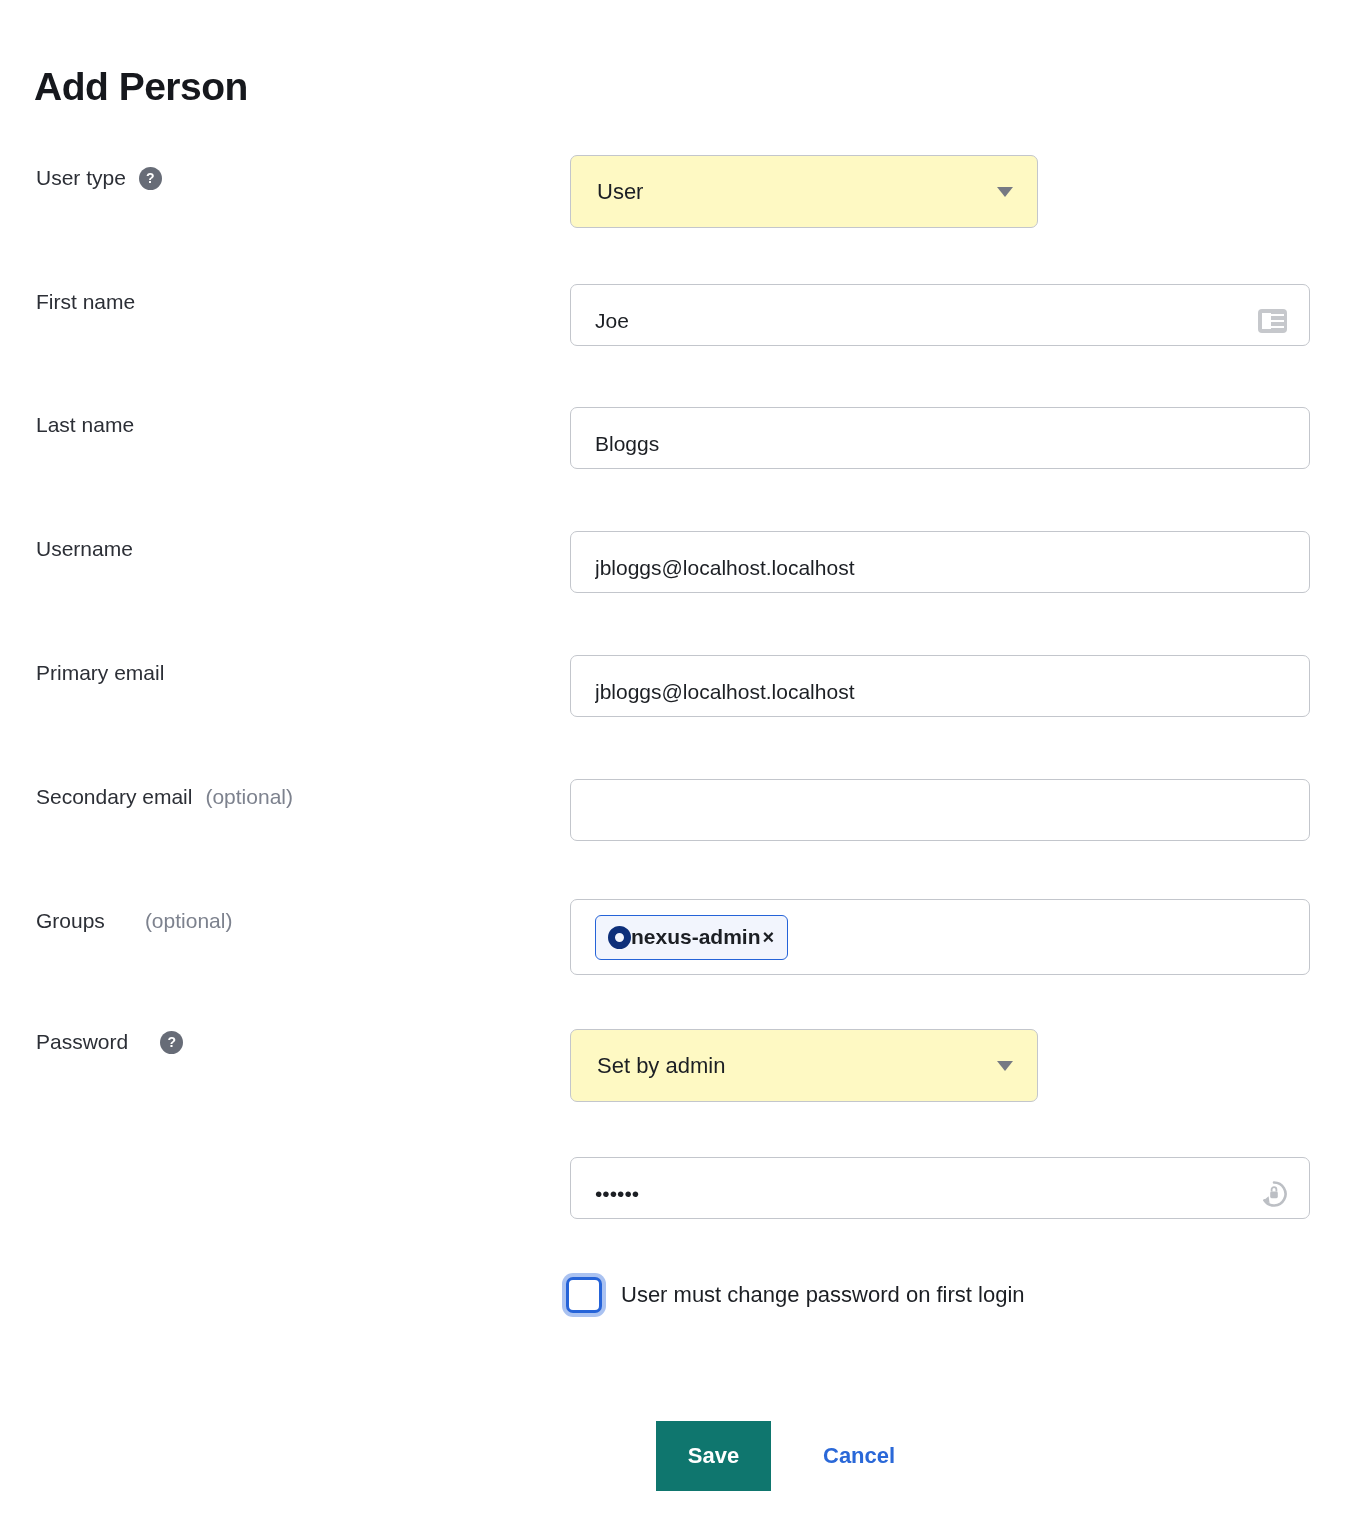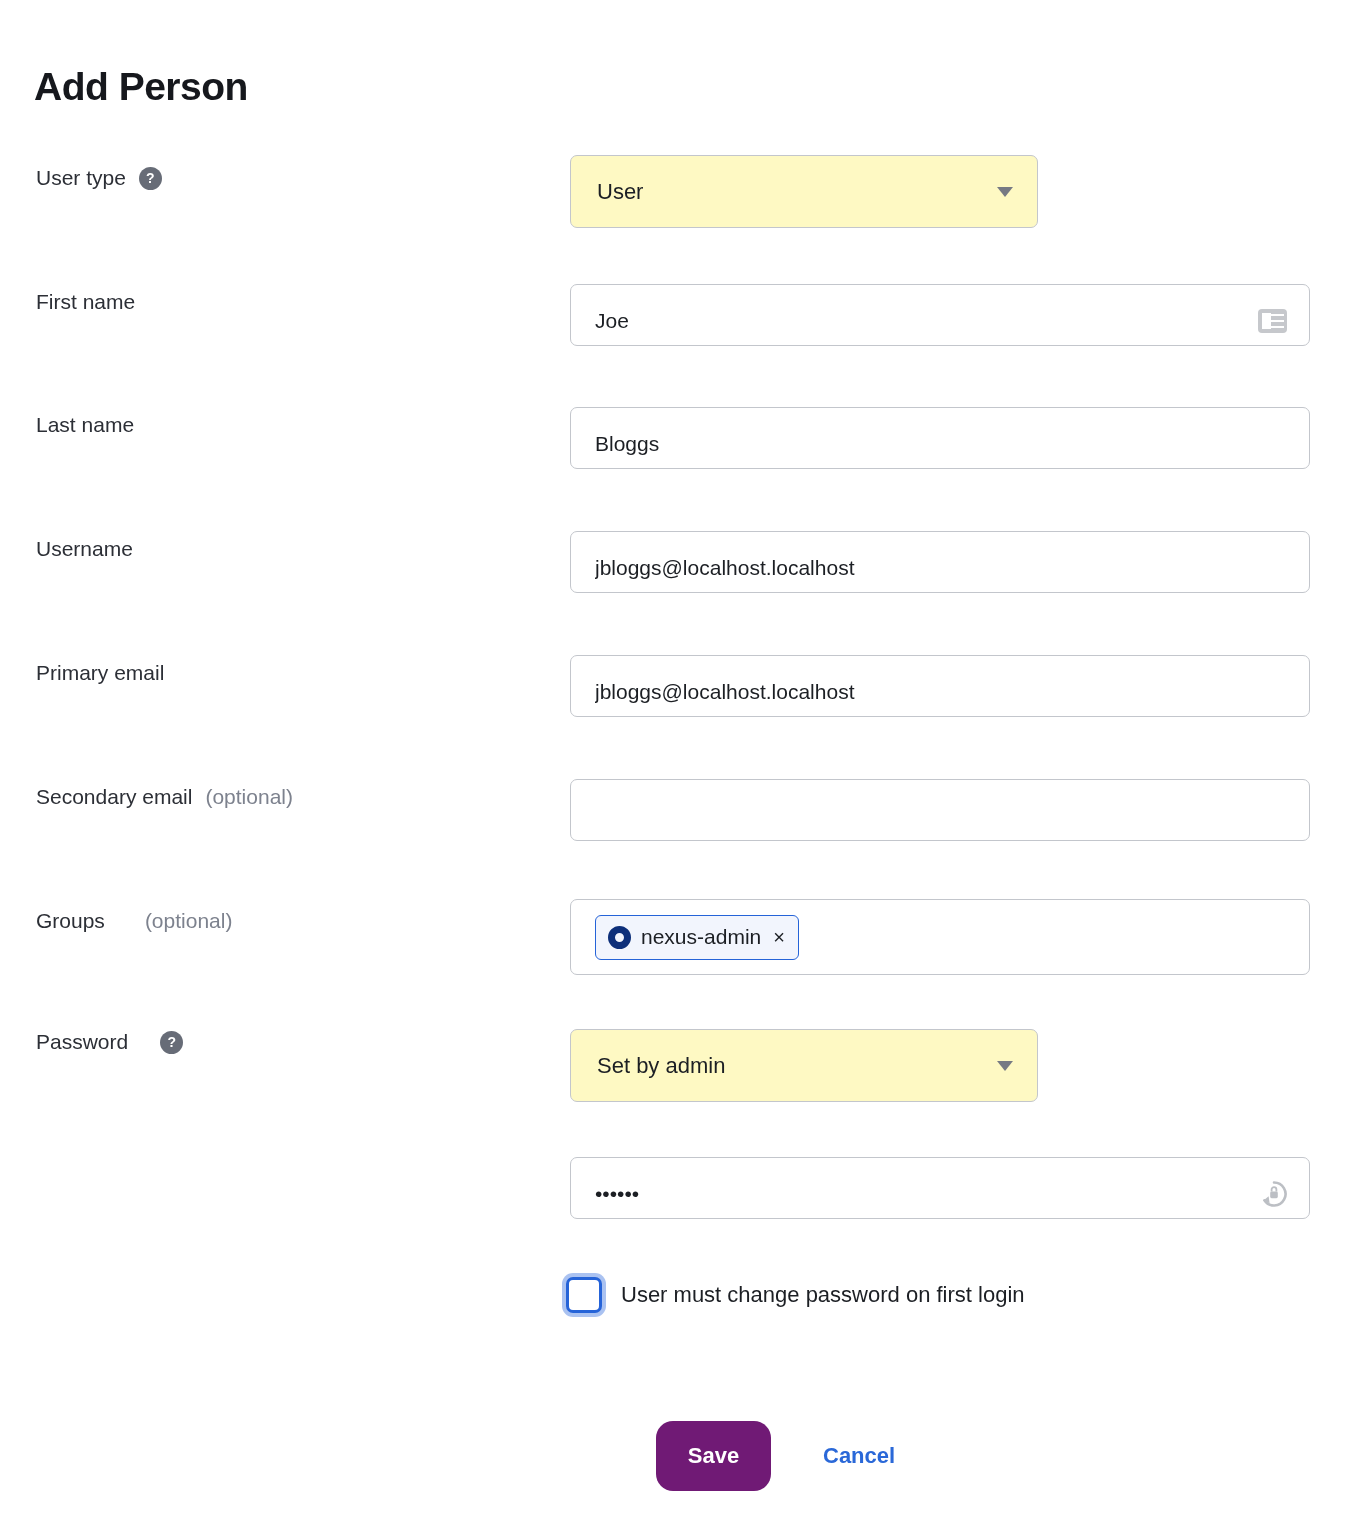--- a/index.html
+++ b/index.html
@@ -182,29 +182,29 @@
     border: 1px solid #c3c6cc;
     border-radius: 7px;
     background: #ffffff;
     display: flex;
     align-items: center;
     padding: 0 14px 0 24px;
   }
   .chip {
     display: inline-flex;
     align-items: center;
-    gap: 10px;
     height: 45px;
     padding: 0 13px 0 12px;
     border: 1.6px solid #2563d8;
     border-radius: 6px;
     background: #f2f5fd;
     font-size: 21px;
     color: #1c1f24;
     cursor: pointer;
+    font-weight: bold;
   }
   .chip-ring {
     width: 23px;
     height: 23px;
     border-radius: 50%;
     border: 7px solid #0d2f7a;
     background: transparent;
     flex: none;
   }
   .chip-label { white-space: nowrap; }
@@ -245,22 +245,22 @@
   .actions {
     position: absolute;
     left: 656px;
     top: 1421px;
     display: flex;
     align-items: center;
   }
   .btn {
     height: 70px;
     border: none;
-    border-radius: 17px;
-    background: #701a75;
+    border-radius: 0;
+    background: #0f766e;
     color: #ffffff;
     font-family: "Liberation Sans", sans-serif;
     font-size: 22px;
     font-weight: bold;
     cursor: pointer;
     padding: 0 28px;
     display: inline-flex;
     align-items: center;
     justify-content: center;
   }

